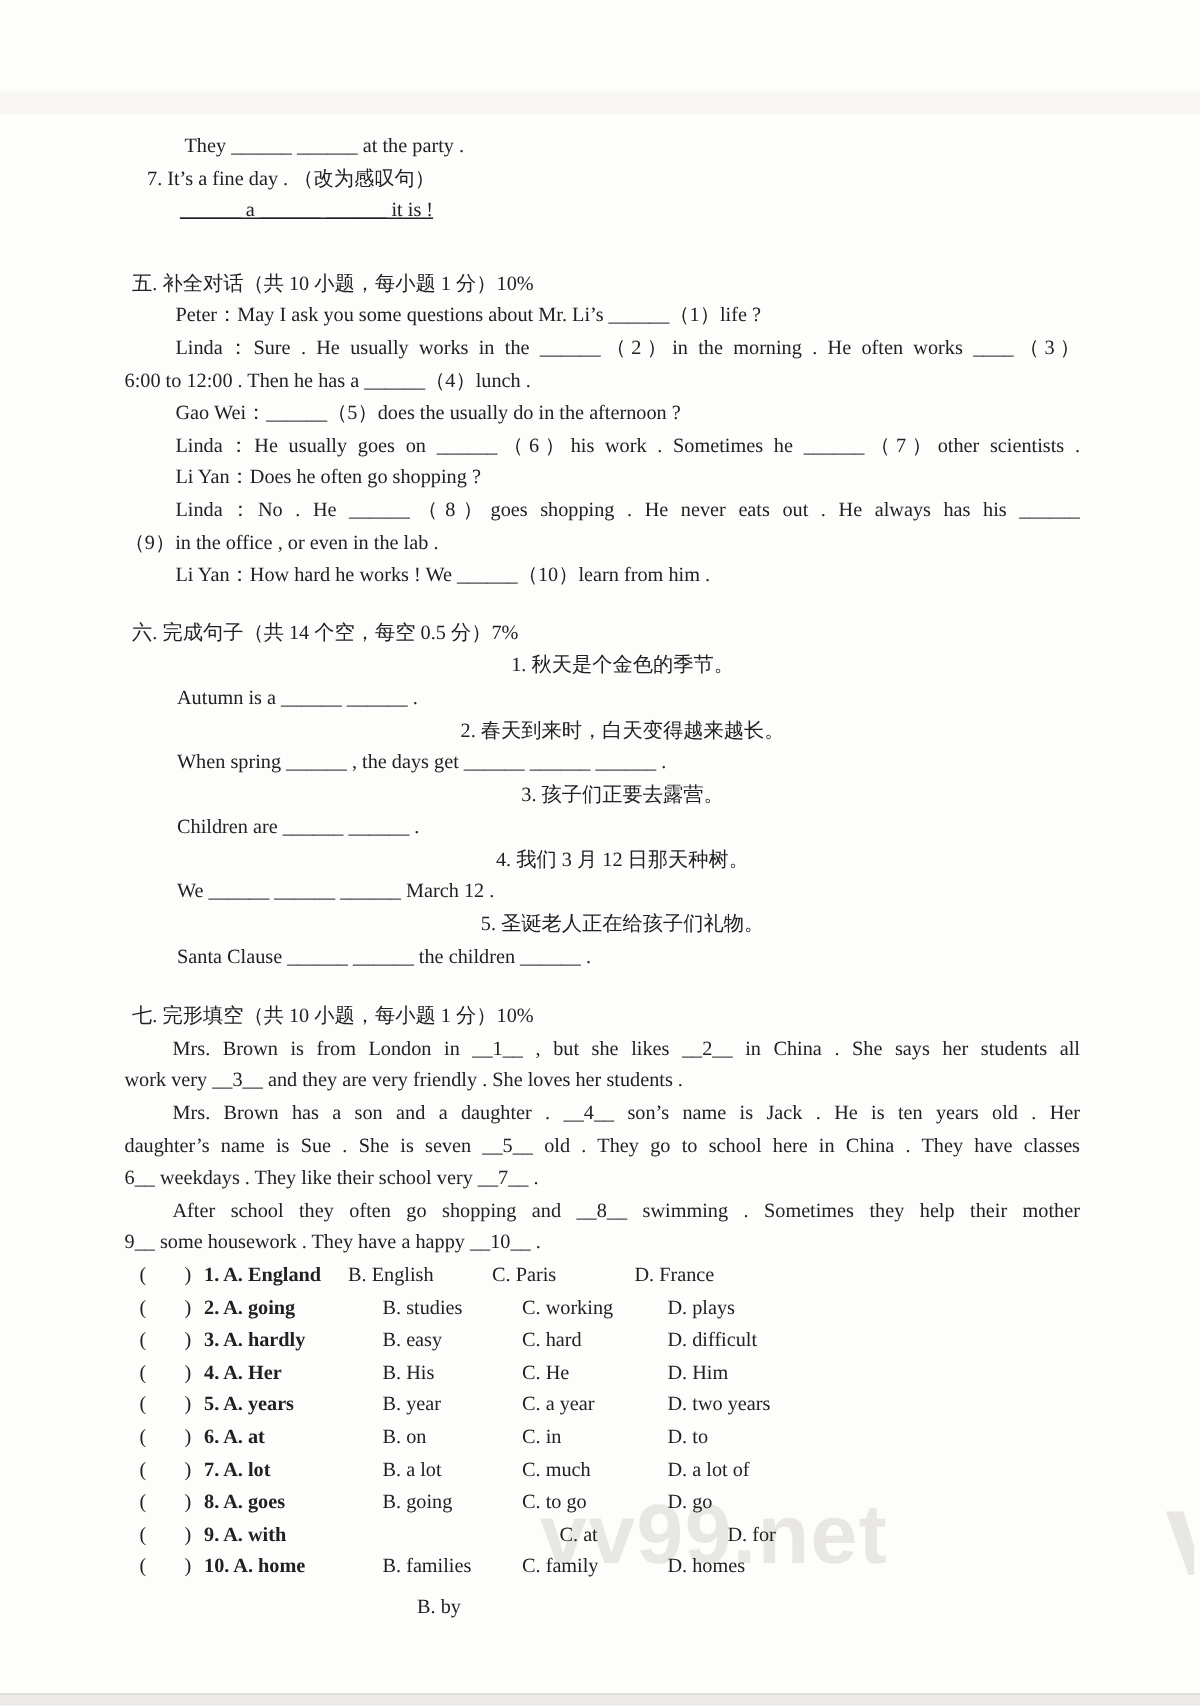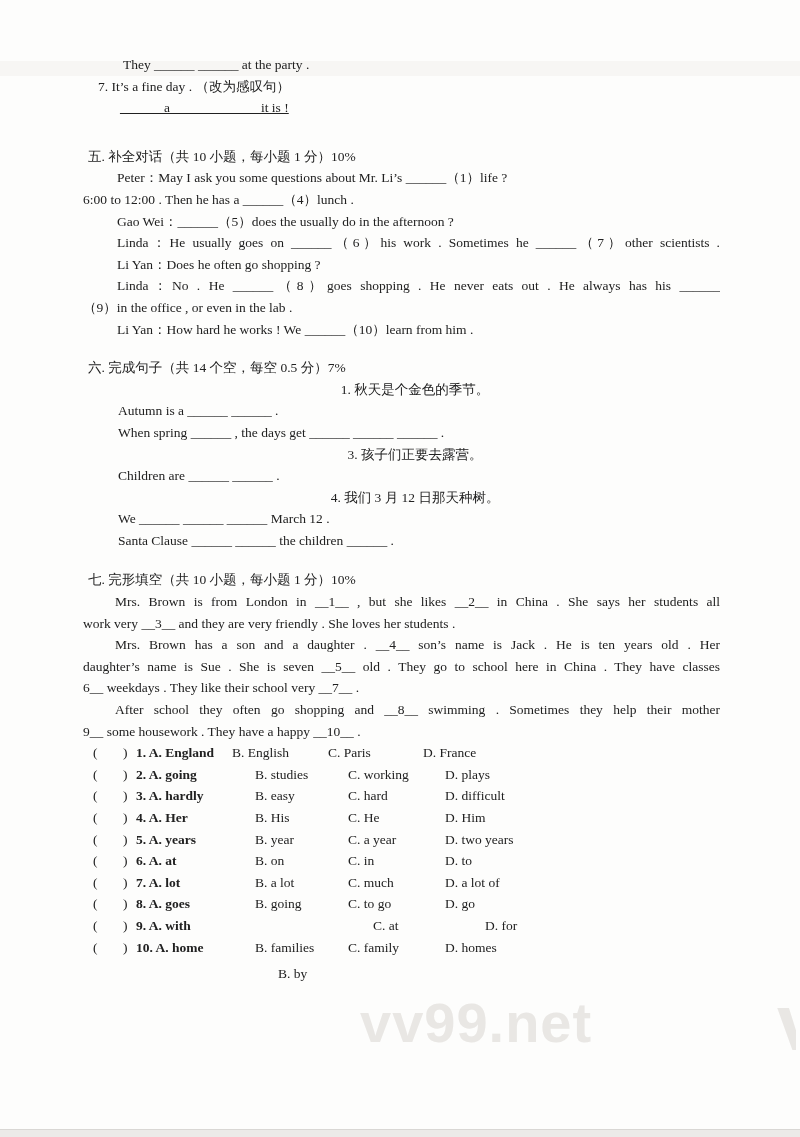--- a/index.html
+++ b/index.html
@@ -9,21 +9,21 @@
     font-family:"Liberation Serif","DejaVu Serif",serif;
     color:#212121;
     position:relative;
     overflow:hidden;
   }
   .page{position:absolute;inset:0;}
   .band-top{position:absolute;top:61px;left:0;width:800px;height:15px;background:#f7f6f4;}
   .bottom-bar{position:absolute;left:0;bottom:0;width:800px;height:7px;background:#eceae8;border-top:1px solid #d9d7d4;}
   .content{
     position:absolute;top:0;left:83px;width:637px;
-    padding-top:54px;
+    padding-top:86px;
     font-size:13.5px;
     line-height:21.6px;
     z-index:2;
   }
   .ln{height:21.6px;white-space:nowrap;}
   .just{white-space:normal;text-align:justify;text-align-last:justify;height:21.6px;overflow:hidden;}
   .heading{height:21.6px;padding-left:5px;white-space:nowrap;}
   .pl15{padding-left:15px;}
   .pl27{padding-left:27px;text-align:center;}
   .pl32{padding-left:32px;}
@@ -78,38 +78,41 @@
   <div class="content">
 
     <div class="ln pl40">They ______ ______ at the party .</div>
     <div class="ln pl15">7. It’s a fine day . （改为感叹句）</div>
     <div class="ln pl37">______ a ______ ______ it is !</div>
 
     <div class="gap-a"></div>
 
     <div class="heading">五. 补全对话（共 10 小题，每小题 1 分）10%</div>
     <div class="ln pl34">Peter：May I ask you some questions about Mr. Li’s ______（1）life ?</div>
+    <div class="just pl34">Linda：Sure . He usually works in the ______（2）in the morning . He often works ____（3）</div>
     <div class="ln">6:00 to 12:00 . Then he has a ______（4）lunch .</div>
     <div class="ln pl34">Gao Wei：______（5）does the usually do in the afternoon ?</div>
     <div class="just pl34">Linda：He usually goes on ______（6）his work . Sometimes he ______（7）other scientists .</div>
     <div class="ln pl34">Li Yan：Does he often go shopping ?</div>
     <div class="just pl34">Linda：No . He ______（8）goes shopping . He never eats out . He always has his ______</div>
     <div class="ln">（9）in the office , or even in the lab .</div>
     <div class="ln pl34">Li Yan：How hard he works ! We ______（10）learn from him .</div>
 
     <div class="gap-b"></div>
 
     <div class="heading">六. 完成句子（共 14 个空，每空 0.5 分）7%</div>
     <div class="ln pl27">1. 秋天是个金色的季节。</div>
     <div class="ln pl35">Autumn is a ______ ______ .</div>
+    <div class="ln pl27">2. 春天到来时，白天变得越来越长。</div>
     <div class="ln pl35">When spring ______ , the days get ______ ______ ______ .</div>
     <div class="ln pl27">3. 孩子们正要去露营。</div>
     <div class="ln pl35">Children are ______ ______ .</div>
     <div class="ln pl27">4. 我们 3 月 12 日那天种树。</div>
     <div class="ln pl35">We ______ ______ ______ March 12 .</div>
+    <div class="ln pl27">5. 圣诞老人正在给孩子们礼物。</div>
     <div class="ln pl35">Santa Clause ______ ______ the children ______ .</div>
 
     <div class="gap-c"></div>
 
     <div class="heading">七. 完形填空（共 10 小题，每小题 1 分）10%</div>
     <div class="just pl32">Mrs. Brown is from London in __1__ , but she likes __2__ in China . She says her students all</div>
     <div class="ln">work very __3__ and they are very friendly . She loves her students .</div>
     <div class="just pl32">Mrs. Brown has a son and a daughter . __4__ son’s name is Jack . He is ten years old . Her</div>
     <div class="just">daughter’s name is Sue . She is seven __5__ old . They go to school here in China . They have classes</div>
     <div class="ln">6__ weekdays . They like their school very __7__ .</div>

